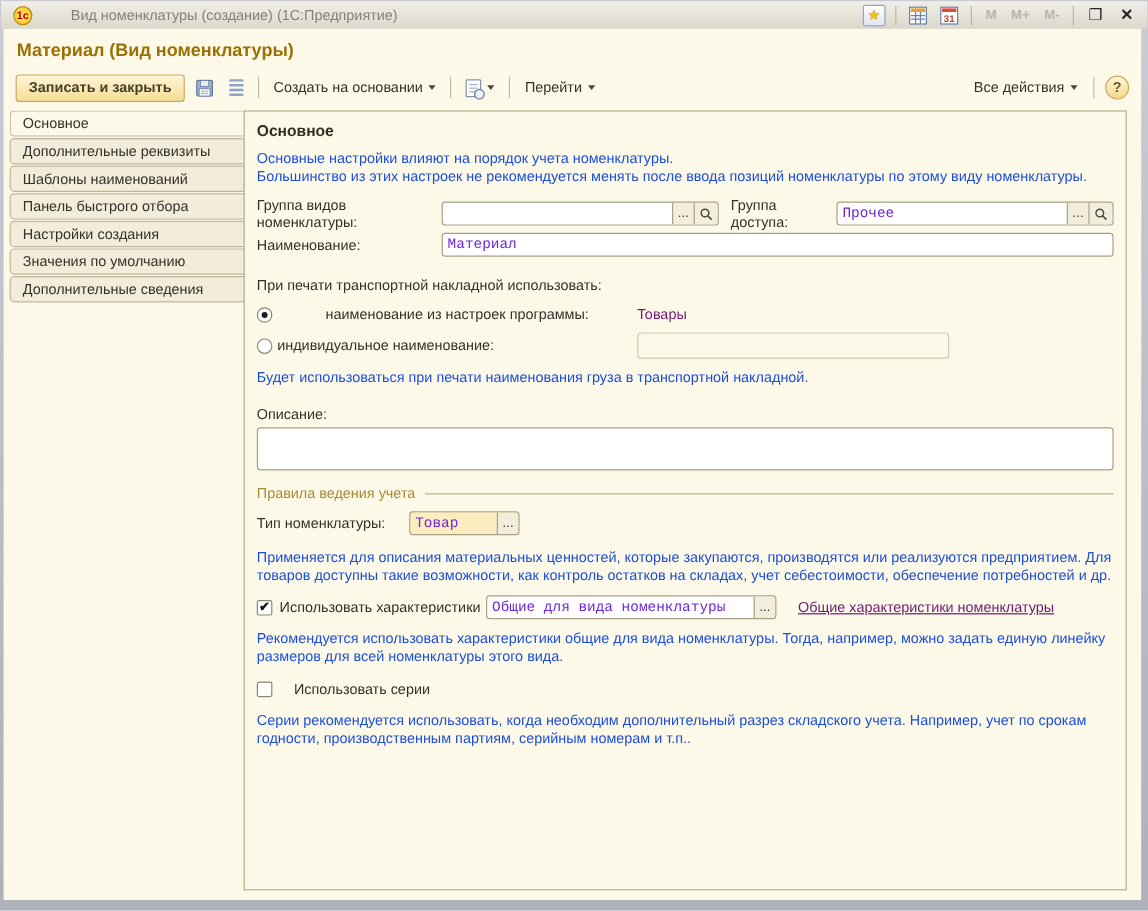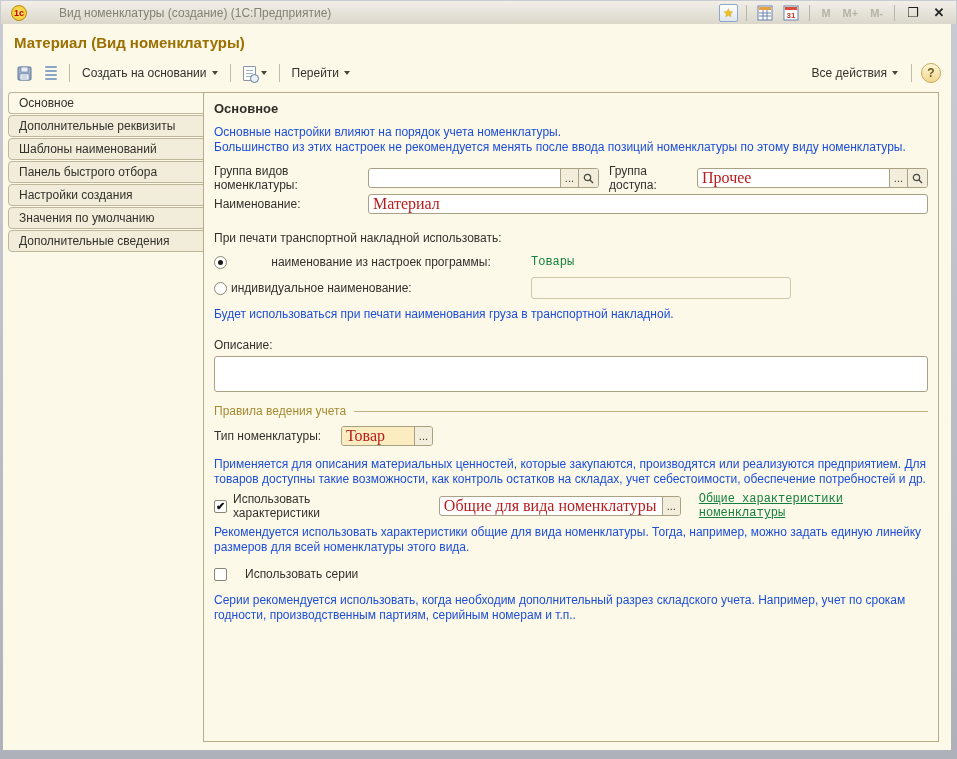--- a/index.html
+++ b/index.html
@@ -69,47 +69,47 @@
   .panel h2 { font-size:13px; font-weight:bold; color:#2f2d26; margin-bottom:9px; }
   .info { color:#1d4ed8; line-height:15px; }
   .mb4{margin-bottom:4px;} .mb6{margin-bottom:6px;text-align:center;} .mb8{margin-bottom:8px;}
   .mb10{margin-bottom:10px;gap:12px;} .mb12{margin-bottom:12px;} .mb16{margin-bottom:16px;}
 
   .frow { display:flex; align-items:center; height:22px; }
   .flabel { flex:0 0 154px; }
   .flabel2 { flex:0 0 88px; margin-left:10px; }
   .igroup { display:flex; align-items:stretch; border:1px solid #a9a183; border-radius:3px;
     background:#fff; height:20px; overflow:hidden; flex:1; }
-  .igroup input { border:none; outline:none; flex:1; min-width:0; padding:0 4px; font-size:16px;
-    font-family:Liberation Serif, serif; background:transparent; color:#b91c1c; }
+  .igroup input { border:none; outline:none; flex:1; min-width:0; padding:0 4px; font-size:12px;
+    font-family:Liberation Mono, monospace; background:transparent; color:#6d28d9; }
   .seg { display:flex; align-items:center; justify-content:center; border-left:1px solid #a9a183;
     background:#f3eedc; padding:0 4px; min-width:18px; cursor:pointer; font-size:11px; color:#3c3a30; }
   .mag svg { display:block; }
 
   .radio { width:13px; height:13px; border:1px solid #8a8774; border-radius:50%; background:#fff;
     display:inline-flex; align-items:center; justify-content:center; margin-right:4px; flex:0 0 13px; cursor:pointer; }
   .radio.sel::after { content:""; width:5px; height:5px; border-radius:50%; background:#1c1b17; }
   .check { width:13px; height:13px; border:1px solid #8a8774; border-radius:2px; background:#fff;
     display:inline-flex; align-items:center; justify-content:center; margin-right:6px; flex:0 0 13px;
     font-size:11px; font-weight:bold; color:#111; cursor:pointer; line-height:1; }
 
-  .link { color:#15803d; cursor:pointer;font-family:Liberation Mono, monospace; }
+  .link { color:#701a75; cursor:pointer; }
   .link.ul { text-decoration:underline; }
 
   .dis-input { width:260px; height:22px; border:1px solid #cfc8ad; border-radius:3px; background:#fcf8ea; }
 
   textarea.desc { width:100%; height:36px; border:1px solid #a9a183; border-radius:3px; resize:none;
     font-family:"Liberation Sans",sans-serif; font-size:12px; padding:2px 4px; background:#fff; outline:none; }
 
   .section-hdr { display:flex; align-items:center; color:#a68a33; height:16px; }
   .section-hdr .rule { flex:1; height:1px; background:#bfb284; margin-left:8px; }
 
   .igroup.small { flex:0 0 92px; }
   .igroup.req { background:#fbedc0; }
-  .igroup.mid { flex:0 0 242px;margin-left:40px; }
+  .igroup.mid { flex:0 0 242px; }
 
   .radio-label { width:300px; }
   .chk-label { width:172px; }
 </style>
 </head>
 <body>
 
 <div class="window">
 
   <div class="titlebar">
@@ -148,20 +148,21 @@
       <span class="tb-btn win-close">✕</span>
     </div>
   </div>
 
   <div class="client">
 
     <div class="page-title">Материал (Вид номенклатуры)</div>
 
     <div class="toolbar">
       <div class="tbar-left">
+        <button class="btn-primary">Записать и закрыть</button>
         <span class="icon-btn">
           <svg class="floppy" viewBox="0 0 15 15">
             <rect x="1" y="1" width="13" height="13" rx="1" fill="#9db3cc" stroke="#5f7795"></rect>
             <rect x="4" y="1" width="7" height="5" fill="#e9eef5" stroke="#5f7795" stroke-width="0.6"></rect>
             <rect x="3" y="8" width="9" height="6" fill="#fff" stroke="#5f7795" stroke-width="0.6"></rect>
             <line x1="4.5" y1="10" x2="10.5" y2="10" stroke="#8aa0bd" stroke-width="0.8"></line>
             <line x1="4.5" y1="12" x2="10.5" y2="12" stroke="#8aa0bd" stroke-width="0.8"></line>
           </svg>
         </span>
         <span class="icon-btn">

